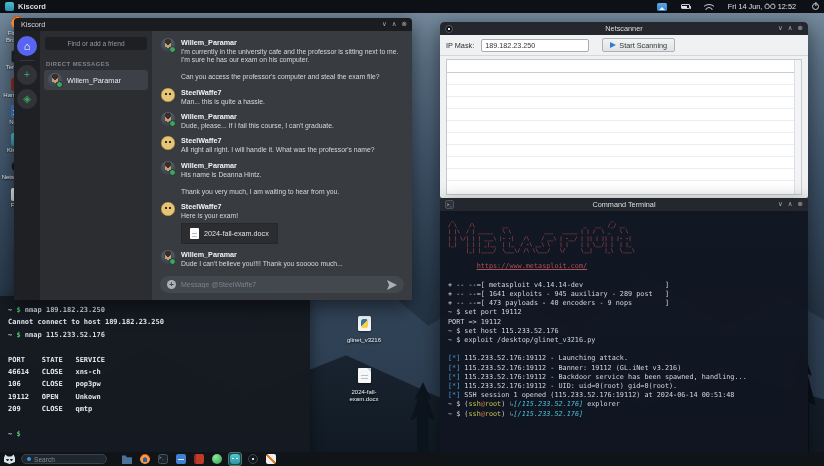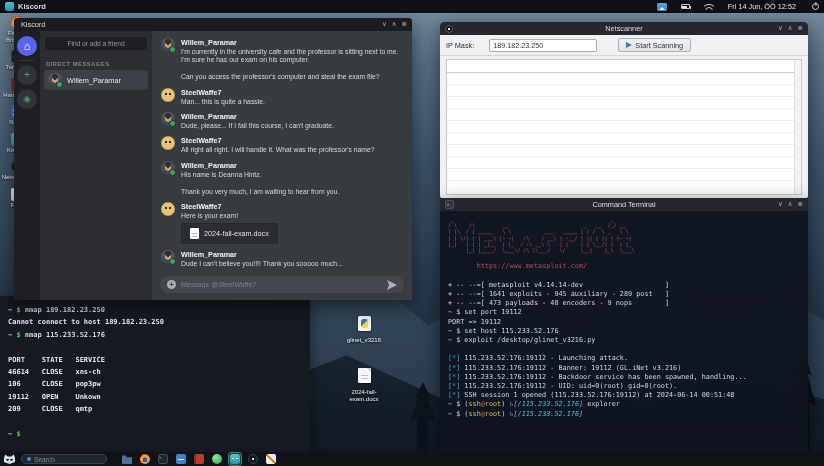--- a/index.html
+++ b/index.html
@@ -101,21 +101,21 @@
   .doc-icon{width:9px;height:11px;background:#fff;border-radius:1px;
     background-image:repeating-linear-gradient(180deg,transparent 0 2px,#b9bfc6 2px 2.8px);background-size:5px 6px;background-position:center;background-repeat:no-repeat;}
   .attachment-name{font-size:7.2px;color:#dfe1e4;}
   .kc-input{margin:3px 8px 7px 8px;height:17px;border-radius:8.5px;background:#43474e;display:flex;align-items:center;gap:5px;padding:0 7px;flex:none;}
   .plus-circle{width:9px;height:9px;border-radius:50%;background:#aab0b6;color:#43474e;font-size:8px;font-weight:bold;line-height:9px;text-align:center;}
   .kc-placeholder{flex:1;font-size:7px;color:#7c828a;white-space:nowrap;overflow:hidden;}
   
   .netscanner{left:440px;top:22px;width:368px;height:176px;background:#eff1f3;z-index:11;}
   .ns-app-icon{width:8px;height:8px;border-radius:50%;background-color:#0f1216;border:1px solid #555b63;margin-left:5px;
     background-image:radial-gradient(circle,#e8eaec 0 1.2px,transparent 1.3px);}
-  .ns-toolbar{height:21px;display:flex;align-items:center;gap:15px;padding:1px 6px;border-bottom:1px solid #d5d8db;}
+  .ns-toolbar{height:21px;display:flex;align-items:center;gap:7px;padding:1px 6px;border-bottom:1px solid #d5d8db;}
   .ns-label{font-size:7.3px;color:#2a2d31;}
   .ns-input{width:108px;height:13px;background:#fff;border:1px solid #a8adb3;border-radius:2px;font-size:7.2px;color:#333;padding:0 3px;font-family:inherit;}
   .ns-scanbtn{height:14px;display:flex;align-items:center;gap:3px;padding:0 7px;background:linear-gradient(#f2f3f4,#e0e2e4);border:1px solid #aeb2b8;border-radius:2px;margin-left:6px;cursor:default;}
   .play-tri{width:0;height:0;border-top:3.5px solid transparent;border-bottom:3.5px solid transparent;border-left:6px solid #2e7dd1;}
   .ns-scanlabel{font-size:7.3px;color:#34373b;}
   .ns-table{margin:3px 6px 0 6px;background:#fff;border:1px solid #c6cacf;position:relative;padding-right:7px;height:136px;}
   .nscroll{position:absolute;top:0;right:0;bottom:0;width:7px;background:#f3f4f6;border-left:1px solid #dddfe2;}
   .nheader,.nrow{display:grid;grid-template-columns:27% 28% 25% 20%;}
   .nheader{height:13px;line-height:13px;border-bottom:1px solid #c9cdd2;}
   .nheader .ncell{font-size:7.2px;font-weight:bold;color:#202328;}
@@ -125,21 +125,21 @@
   .ncell{padding-left:4px;overflow:hidden;white-space:nowrap;margin-top:18px;}
   
   .cmdterm{left:440px;top:198px;width:368px;height:254px;background:rgba(17,22,33,.97);z-index:11;border-radius:4px 4px 0 0;}
   .ct-app-icon{width:9px;height:9px;border-radius:2px;background:#2e333b;border:1px solid #4a515c;margin-left:5px;color:#cdd3da;
     font-family:"DejaVu Sans Mono",monospace;font-size:4.5px;line-height:8px;text-align:center;}
   .ct-body{padding:5px 8px;cursor:text;}
   .ms-art .tline{font-family:"DejaVu Sans Mono",monospace;font-size:5px;line-height:6.2px;color:#a84b52;white-space:pre;font-weight:bold;}
   .ct-lines .tline{font-family:"DejaVu Sans Mono",monospace;font-size:6.8px;line-height:9.2px;color:#d2d6de;white-space:pre;}
   .c-fg{color:#d2d6de;} .c-blue{color:#4f9dd8;} .c-yellow{color:#cdc24f;} .c-orange{color:#d4703c;}
   .c-cyan{color:#4fc3d8;font-style:italic;} .c-dim{color:#8a92a0;} .c-green{color:#52c46a;}
-  .c-url{color:#b04f55;}
+  .c-url{color:#b04f55;text-decoration:underline;}
   
   .taskbar{position:absolute;left:0;bottom:0;width:824px;height:14px;background:rgba(16,19,24,.98);z-index:60;
     display:flex;align-items:center;gap:6px;padding:0 4px;}
   .tb-launcher{width:11px;height:10px;background-color:#d8e2ec;
     background-image:radial-gradient(circle at 32% 58%,#1d2836 0 1px,transparent 1.3px),radial-gradient(circle at 68% 58%,#1d2836 0 1px,transparent 1.3px);
     clip-path:polygon(0 38%,12% 4%,34% 24%,66% 24%,88% 4%,100% 38%,100% 80%,50% 100%,0 80%);}
   .tb-search{width:86px;height:10px;border-radius:5px;background:#20262e;border:1px solid #39414c;display:flex;align-items:center;gap:3px;padding:0 5px;}
   .tb-search-dot{width:4px;height:4px;border-radius:50%;background:#3f8fd4;}
   .tb-search-text{font-size:6.6px;color:#848b94;}
   .tb-apps{display:flex;align-items:center;gap:6px;margin-left:8px;}

